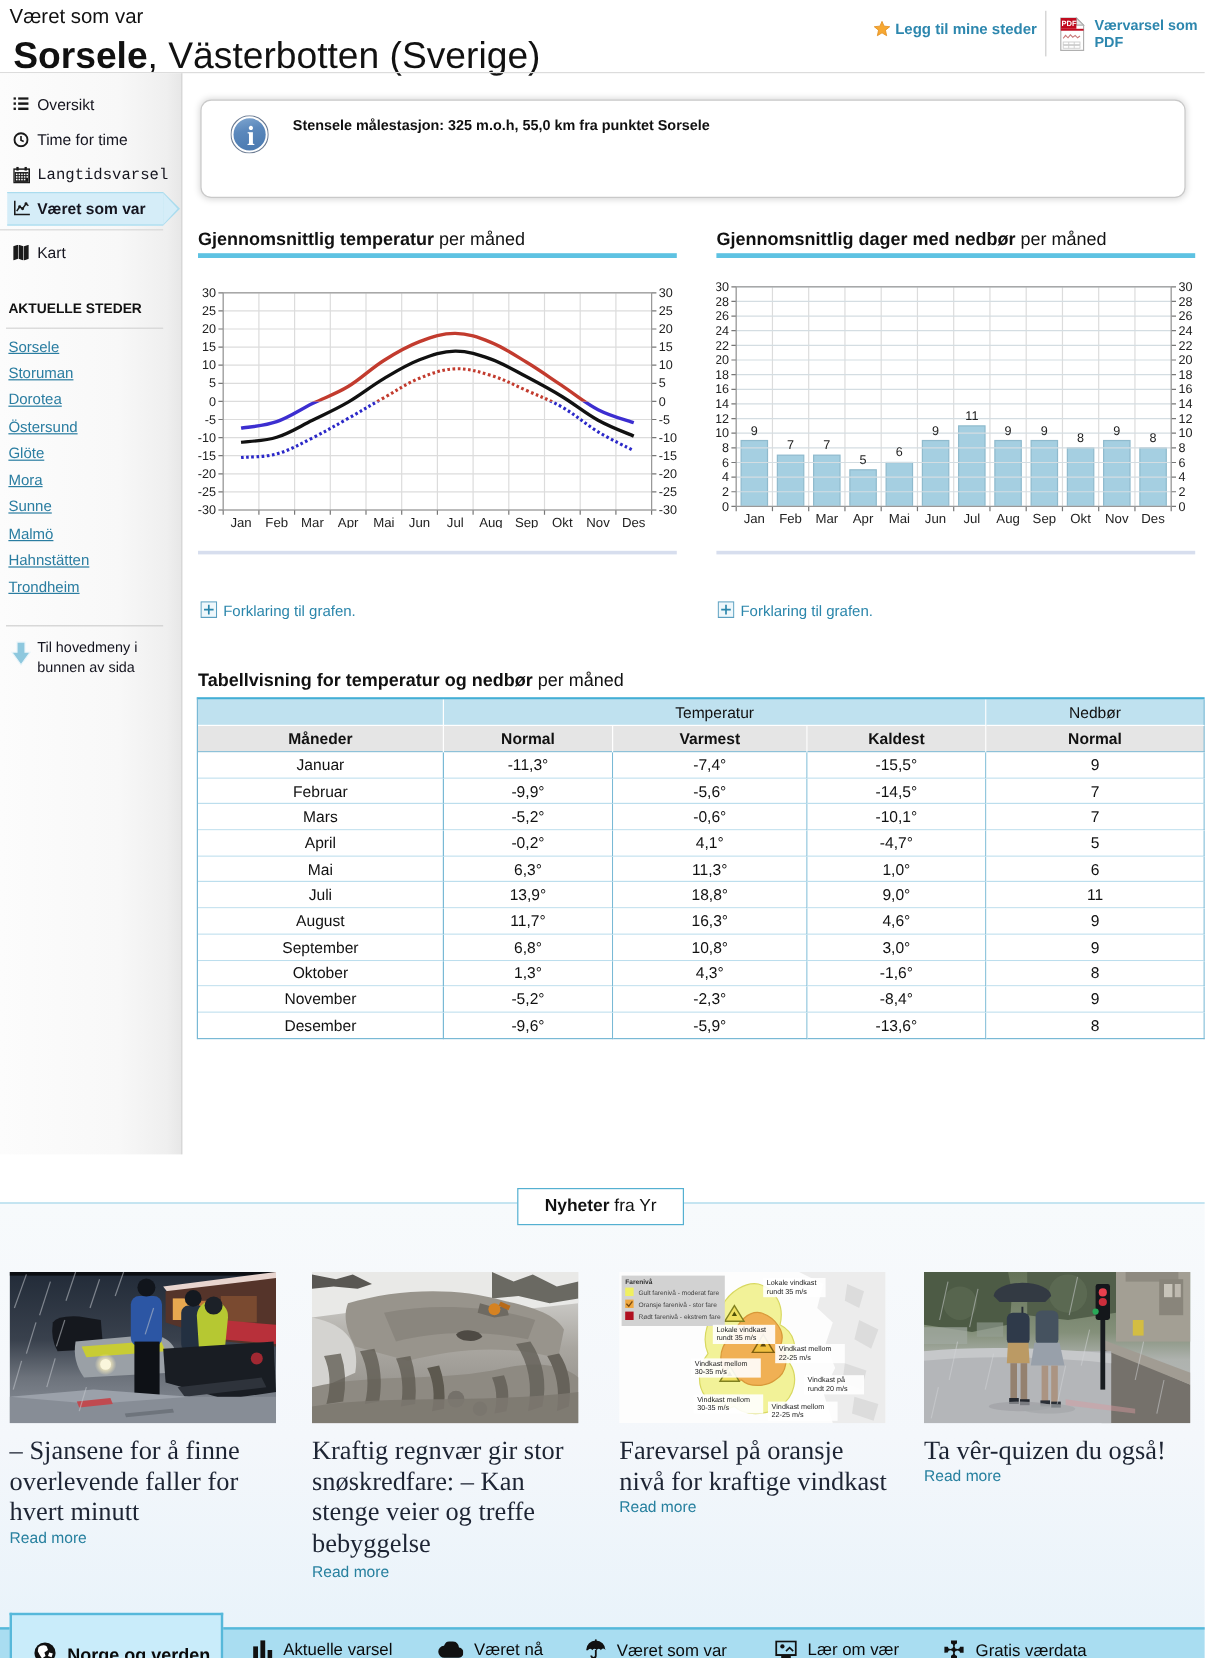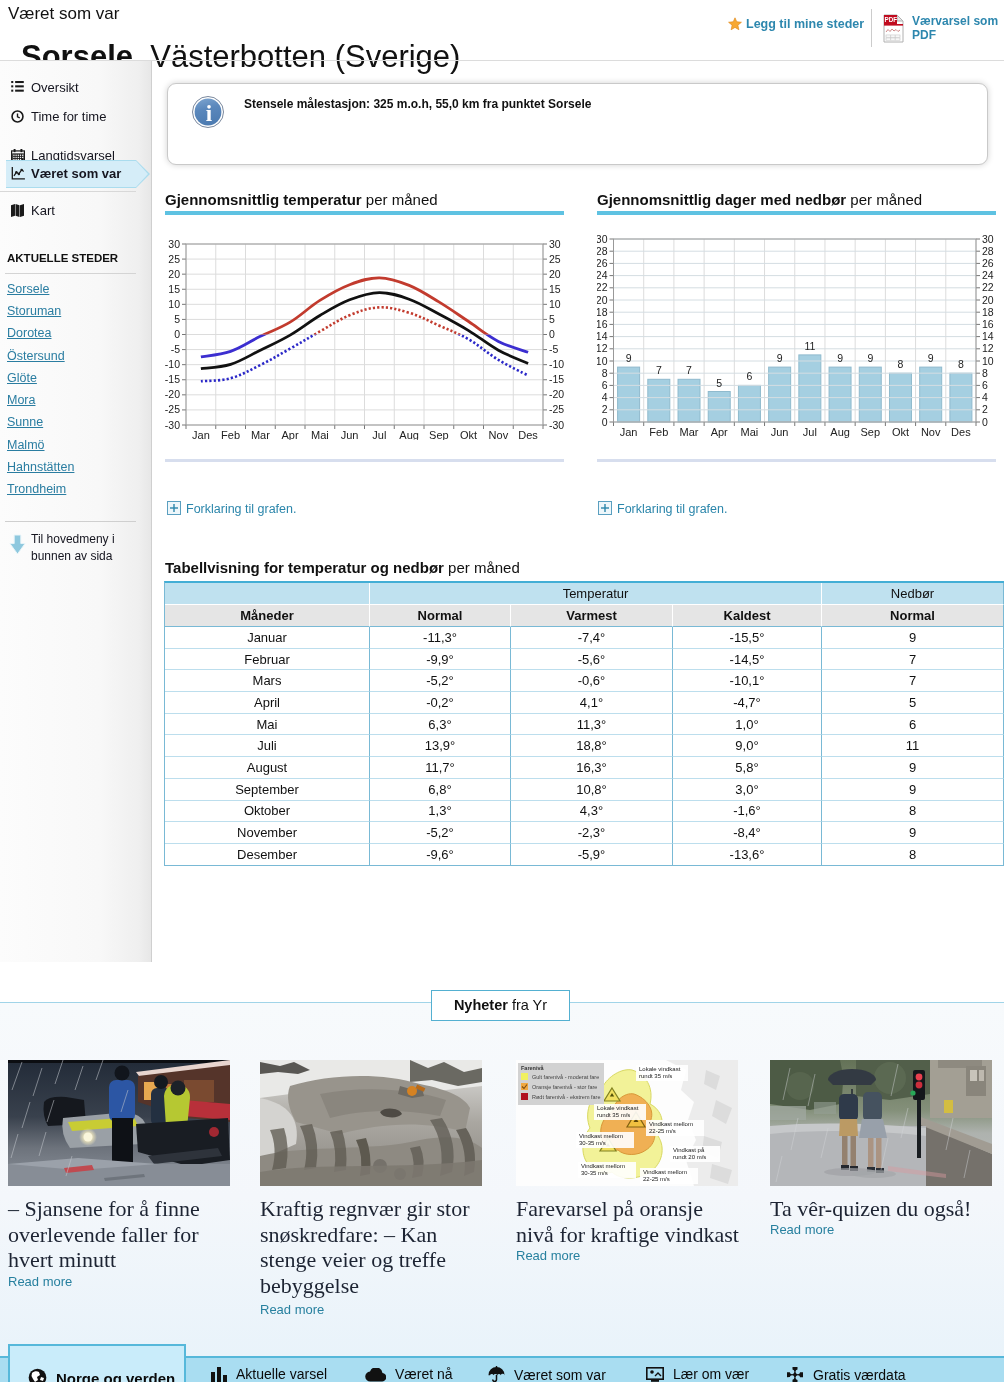--- a/index.html
+++ b/index.html
@@ -2,21 +2,21 @@
 <html lang="no"><head>
 <meta charset="utf-8">
 <title>Sorsele</title>
 <style>
 html,body{margin:0;padding:0;}
 body{width:1004px;height:1382px;position:relative;font-family:"Liberation Sans",sans-serif;background:#fff;overflow:hidden;}
 .abs{position:absolute;}
 a{text-decoration:none;}
 
 #crumb{left:8px;top:4px;font-size:17px;color:#111;}
-#title{margin:13px;left:8px;top:26px;font-size:31px;color:#111;font-weight:normal;white-space:nowrap;}
+#title{margin:3px;left:8px;top:26px;font-size:31px;color:#111;font-weight:normal;white-space:nowrap;}
 #title b{font-weight:bold;}
 #topline{left:0;top:60px;width:1004px;height:0;border-top:1px solid #dcdcdc;}
 #addfav{left:728px;top:17px;font-size:12.5px;font-weight:bold;color:#2d87ae;}
 #addfav .star{display:inline-block;vertical-align:-3px;margin-right:4px;}
 #vsep{left:871px;top:9px;width:0;height:38px;border-left:1px solid #ccc;}
 #pdflink{left:883px;top:14px;width:124px;font-size:12px;font-weight:bold;color:#2d87ae;line-height:14px;}
 #pdflink .ic{float:left;margin-right:8px;}
 
 #sidebar{left:0;top:61px;width:152px;height:901px;background:linear-gradient(to right,#fcfcfc 0%,#f8f8f8 65%,#efefef 92%,#e7e7e7 100%);border-right:1px solid #cfcfcf;box-sizing:border-box;}
 .mitem{position:absolute;left:0;width:150px;height:29px;line-height:29px;font-size:13px;color:#15151f;}
@@ -69,21 +69,21 @@
       </svg>
       <span class="lbl">Oversikt</span>
     </div>
   <div class="mitem" style="top:41px;">
       <svg width="13" height="13" viewBox="0 0 16 16">
         <circle cx="8" cy="8" r="6.7" fill="none" stroke="#1a1a1a" stroke-width="2"></circle>
         <path d="M8 4.2 V8.4 L10.8 9.8" fill="none" stroke="#1a1a1a" stroke-width="1.7"></path>
       </svg>
       <span class="lbl">Time for time</span>
     </div>
-  <div class="mitem" style="top:80px;">
+  <div class="mitem" style="top:70px;font-family:Liberation Mono, monospace;">
       <svg width="14" height="14" viewBox="0 0 16 16">
         <rect x="0.7" y="2.2" width="14.6" height="13" fill="none" stroke="#1a1a1a" stroke-width="1.4"></rect>
         <rect x="3" y="0" width="2.2" height="3.6" fill="#1a1a1a"></rect>
         <rect x="10.8" y="0" width="2.2" height="3.6" fill="#1a1a1a"></rect>
         <rect x="1.4" y="5" width="13.2" height="9.4" fill="#1a1a1a"></rect>
         <g fill="#f6f6f6">
           <rect x="2.6" y="6.4" width="1.5" height="1.5"></rect>
           <rect x="5.1" y="6.4" width="1.5" height="1.5"></rect>
           <rect x="7.6" y="6.4" width="1.5" height="1.5"></rect>
           <rect x="10.1" y="6.4" width="1.5" height="1.5"></rect>
@@ -535,21 +535,21 @@
         <td>Juli</td>
         <td>13,9°</td>
         <td>18,8°</td>
         <td>9,0°</td>
         <td>11</td>
       </tr>
   <tr>
         <td>August</td>
         <td>11,7°</td>
         <td>16,3°</td>
-        <td>5,8°</td>
+        <td>4,6°</td>
         <td>9</td>
       </tr>
   <tr>
         <td>September</td>
         <td>6,8°</td>
         <td>10,8°</td>
         <td>3,0°</td>
         <td>9</td>
       </tr>
   <tr>

